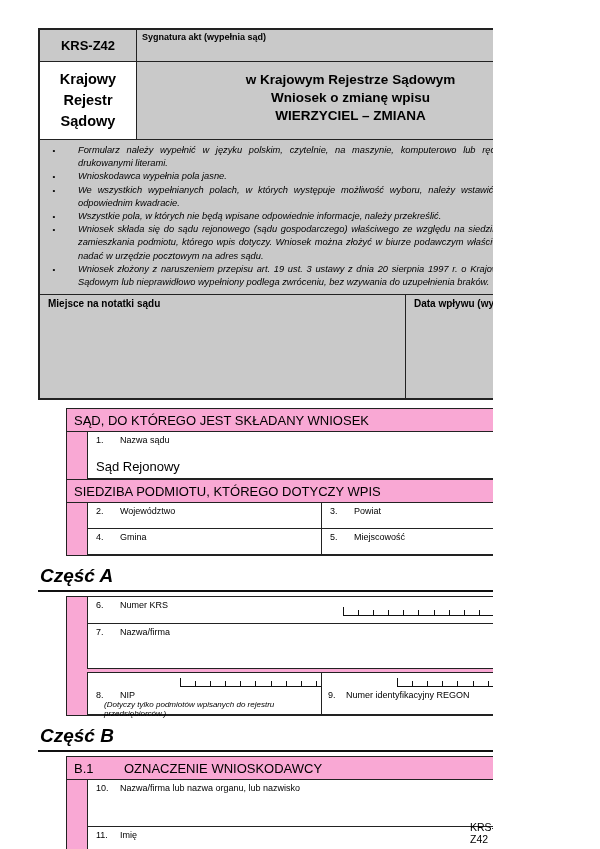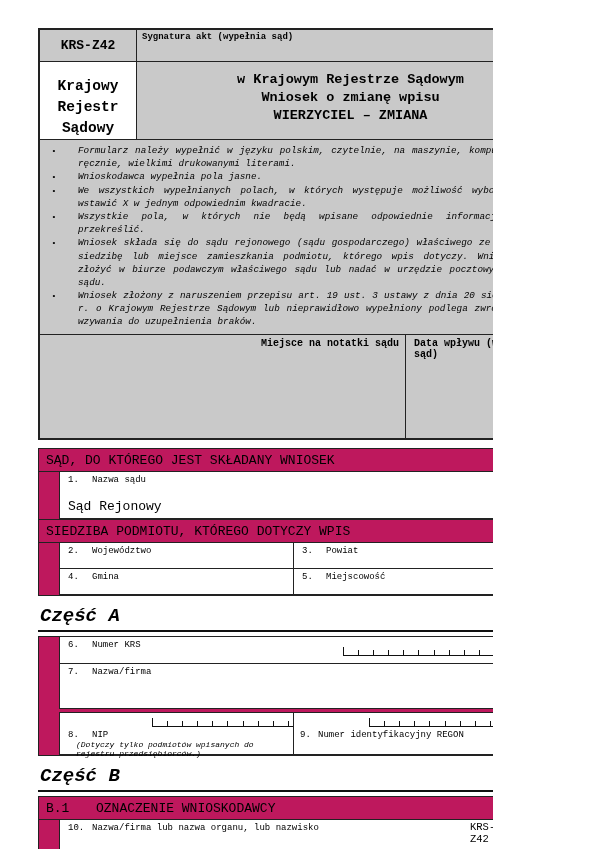--- a/index.html
+++ b/index.html
@@ -1,45 +1,45 @@
 <!DOCTYPE html>
 <html><head>
 <meta charset="utf-8">
 <style>
   html,body{margin:0;padding:0;background:#fff;}
   .page{width:493px;height:849px;background:#fff;position:relative;
-        font-family:Liberation Mono, monospace;color:#000;overflow:hidden;}
+        font-family:Liberation Sans, sans-serif;color:#000;overflow:hidden;}
   .content{position:absolute;left:38px;top:28px;width:528px;}
 
   
   .top-block{border:2px solid #222;}
   .hdr-grid{display:grid;grid-template-columns:97px 1fr;}
   .cell-code{background:#c9c9c9;border-right:1.5px solid #222;border-bottom:1.5px solid #222;
              height:31px;display:flex;align-items:center;justify-content:center;
              font-weight:bold;font-size:13px;}
   .cell-sign{background:#c9c9c9;border-bottom:1.5px solid #222;font-size:9px;font-weight:bold;
              padding:2px 5px;}
   .cell-registry{background:#fff;border-right:1.5px solid #222;height:77px;
-                 display:flex;flex-direction:column;align-items:center;justify-content:flex-end;
+                 display:flex;flex-direction:column;align-items:center;justify-content:center;
                  font-weight:bold;font-size:14.5px;line-height:1.45;}
   .cell-title{background:#c9c9c9;text-align:center;font-weight:bold;font-size:13.5px;
               padding-top:9px;line-height:1.35;}
   .cell-title .subtitle{}
 
   .instructions{background:#c9c9c9;border-top:1.5px solid #222;padding:4px 10px 5px 2px;}
   .instr-row{display:flex;font-size:9.3px;font-style:italic;line-height:1.42;}
   .instr-bullet{width:24px;flex-shrink:0;text-align:center;font-style:normal;font-size:8px;padding-top:1px;}
   .instr-text{flex:1;text-align:justify;margin-left:12px;}
 
   .notes-row{display:grid;grid-template-columns:366px 1fr;border-top:1.5px solid #222;height:103px;}
   .notes-cell{background:#c9c9c9;font-weight:bold;font-size:10px;padding:3px 6px 0 8px;}
-  .notes-cell.left{border-right:1.2px solid #222;text-align:right;}
-
-  
-  .section-box{border:1.8px solid #222;background:#be185d;margin-top:8px;}
+  .notes-cell.left{border-right:1.2px solid #222;}
+
+  
+  .section-box{border:1.8px solid #222;background:#f9a8d4;margin-top:8px;margin-left:28px;}
   .section-header{font-size:13px;padding:4px 4px 3px 7px;border-bottom:1.2px solid #222;
                   display:flex;align-items:baseline;}
   .section-id{width:50px;flex-shrink:0;}
   .section-body{padding:0 3px 0 20px;}
   .fieldbox{background:#fff;border:1.2px solid #222;border-top:none;}
   .flab{display:flex;font-size:9px;padding:3px 0 0 8px;}
   .fno{width:24px;flex-shrink:0;}
   .fvalue{font-size:13px;padding:14px 0 6px 8px;}
 
   .grid2{display:grid;grid-template-columns:234px 1fr;border:1.2px solid #222;border-top:none;}

